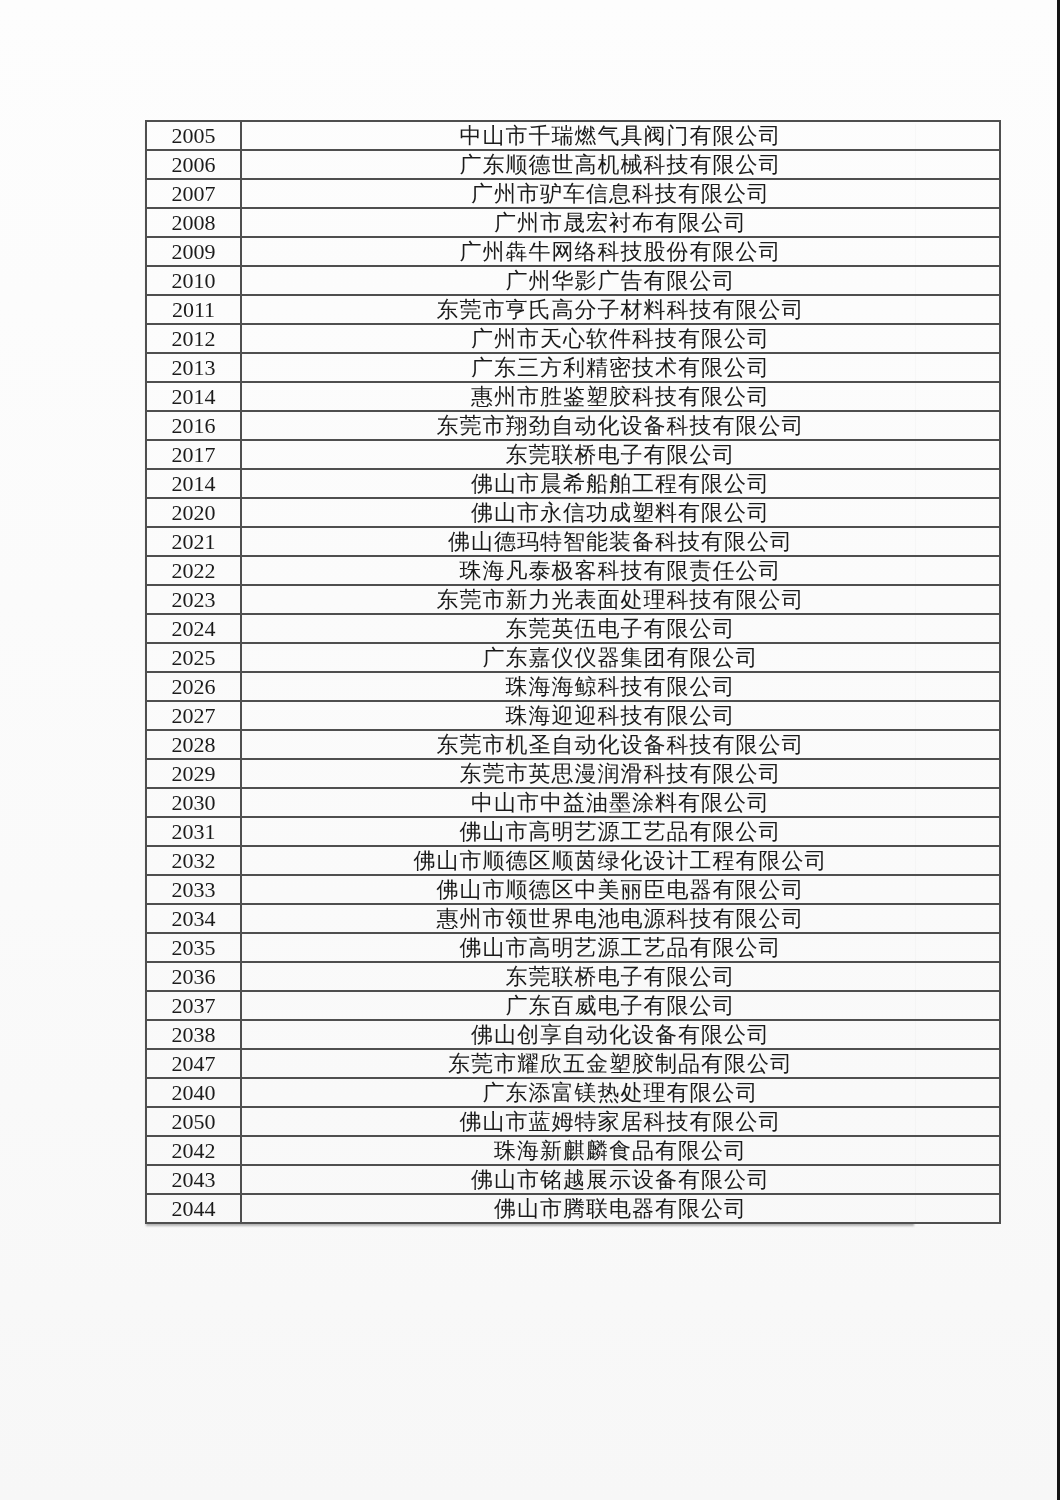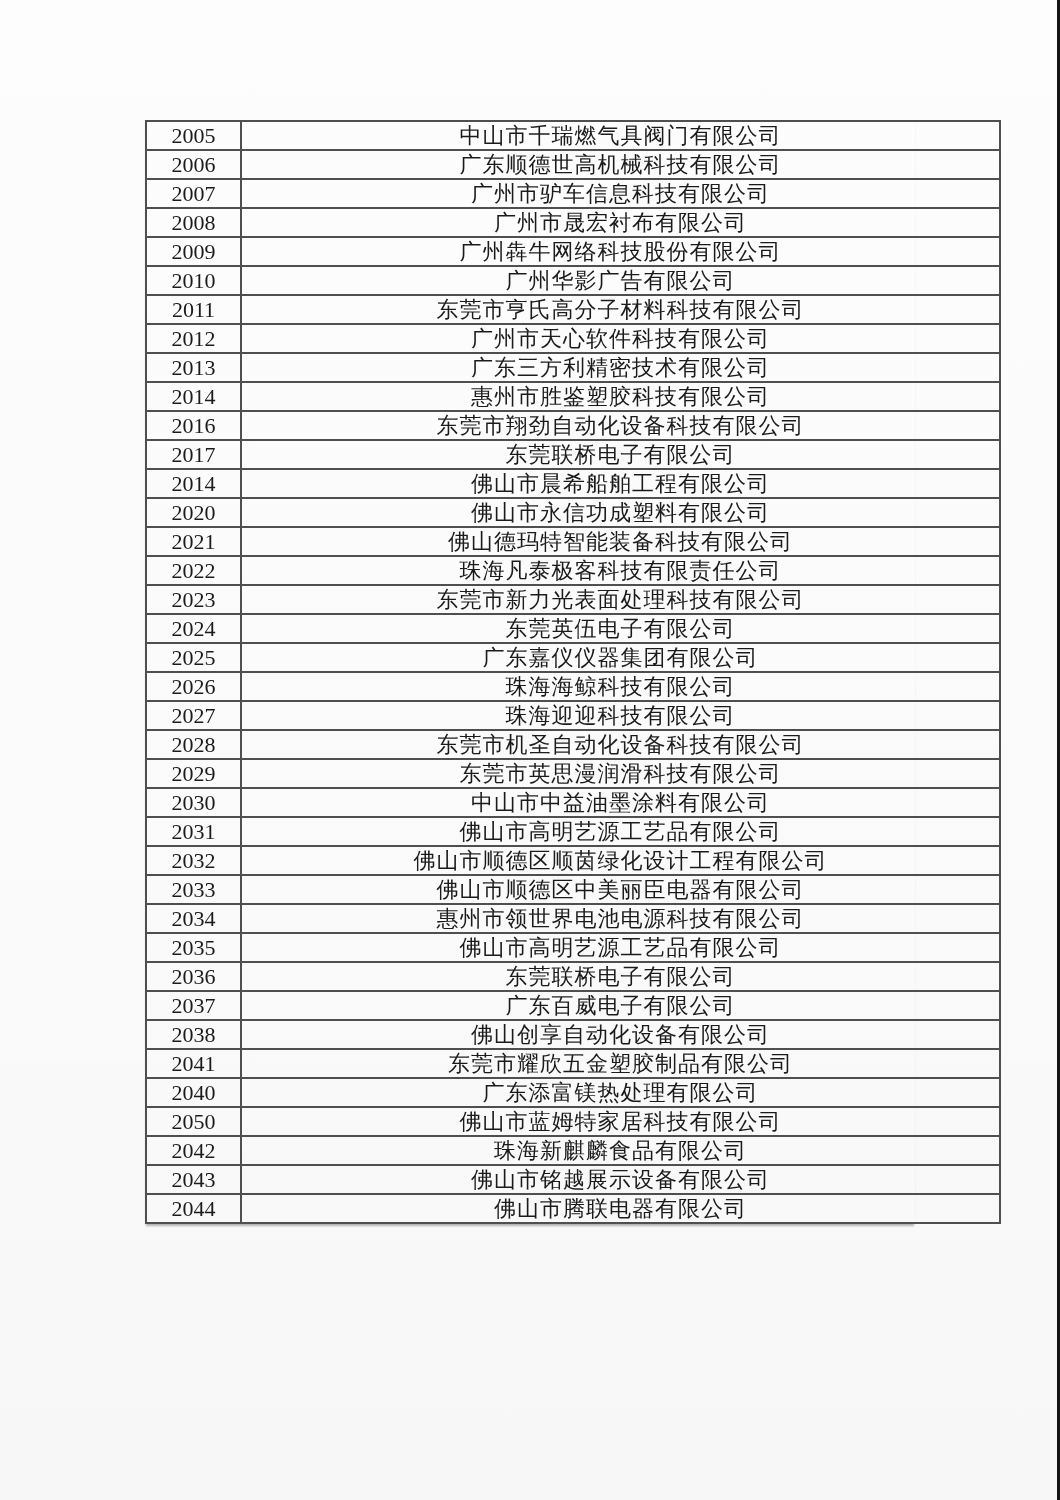--- a/index.html
+++ b/index.html
@@ -186,21 +186,21 @@
           </tr>
           <tr>
             <td class="no">2037</td>
             <td class="name">广东百威电子有限公司</td>
           </tr>
           <tr>
             <td class="no">2038</td>
             <td class="name">佛山创享自动化设备有限公司</td>
           </tr>
           <tr>
-            <td class="no">2041</td>
+            <td class="no">2047</td>
             <td class="name">东莞市耀欣五金塑胶制品有限公司</td>
           </tr>
           <tr>
             <td class="no">2040</td>
             <td class="name">广东添富镁热处理有限公司</td>
           </tr>
           <tr>
             <td class="no">2050</td>
             <td class="name">佛山市蓝姆特家居科技有限公司</td>
           </tr>

